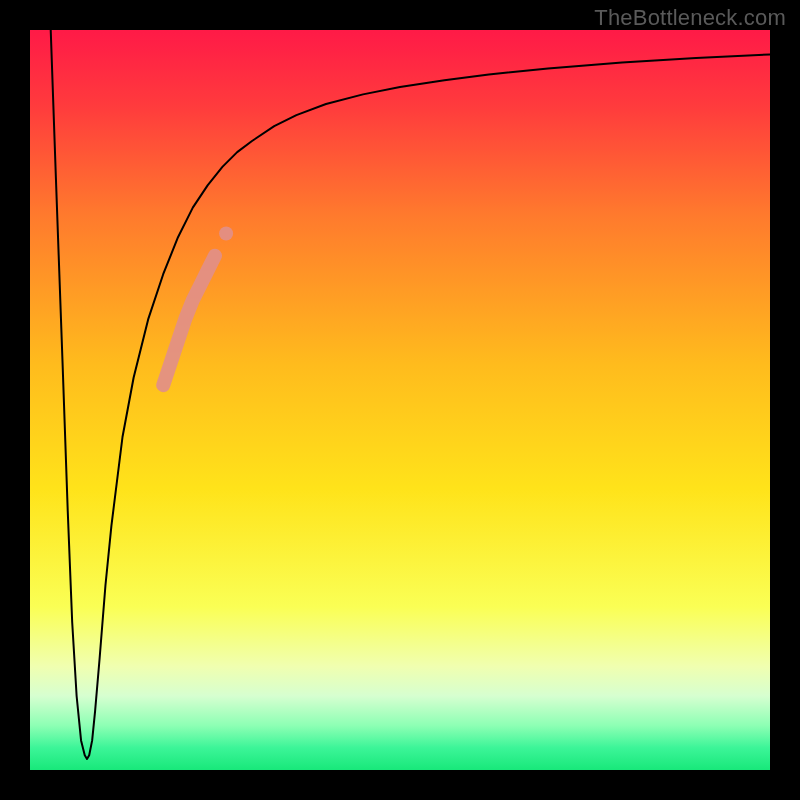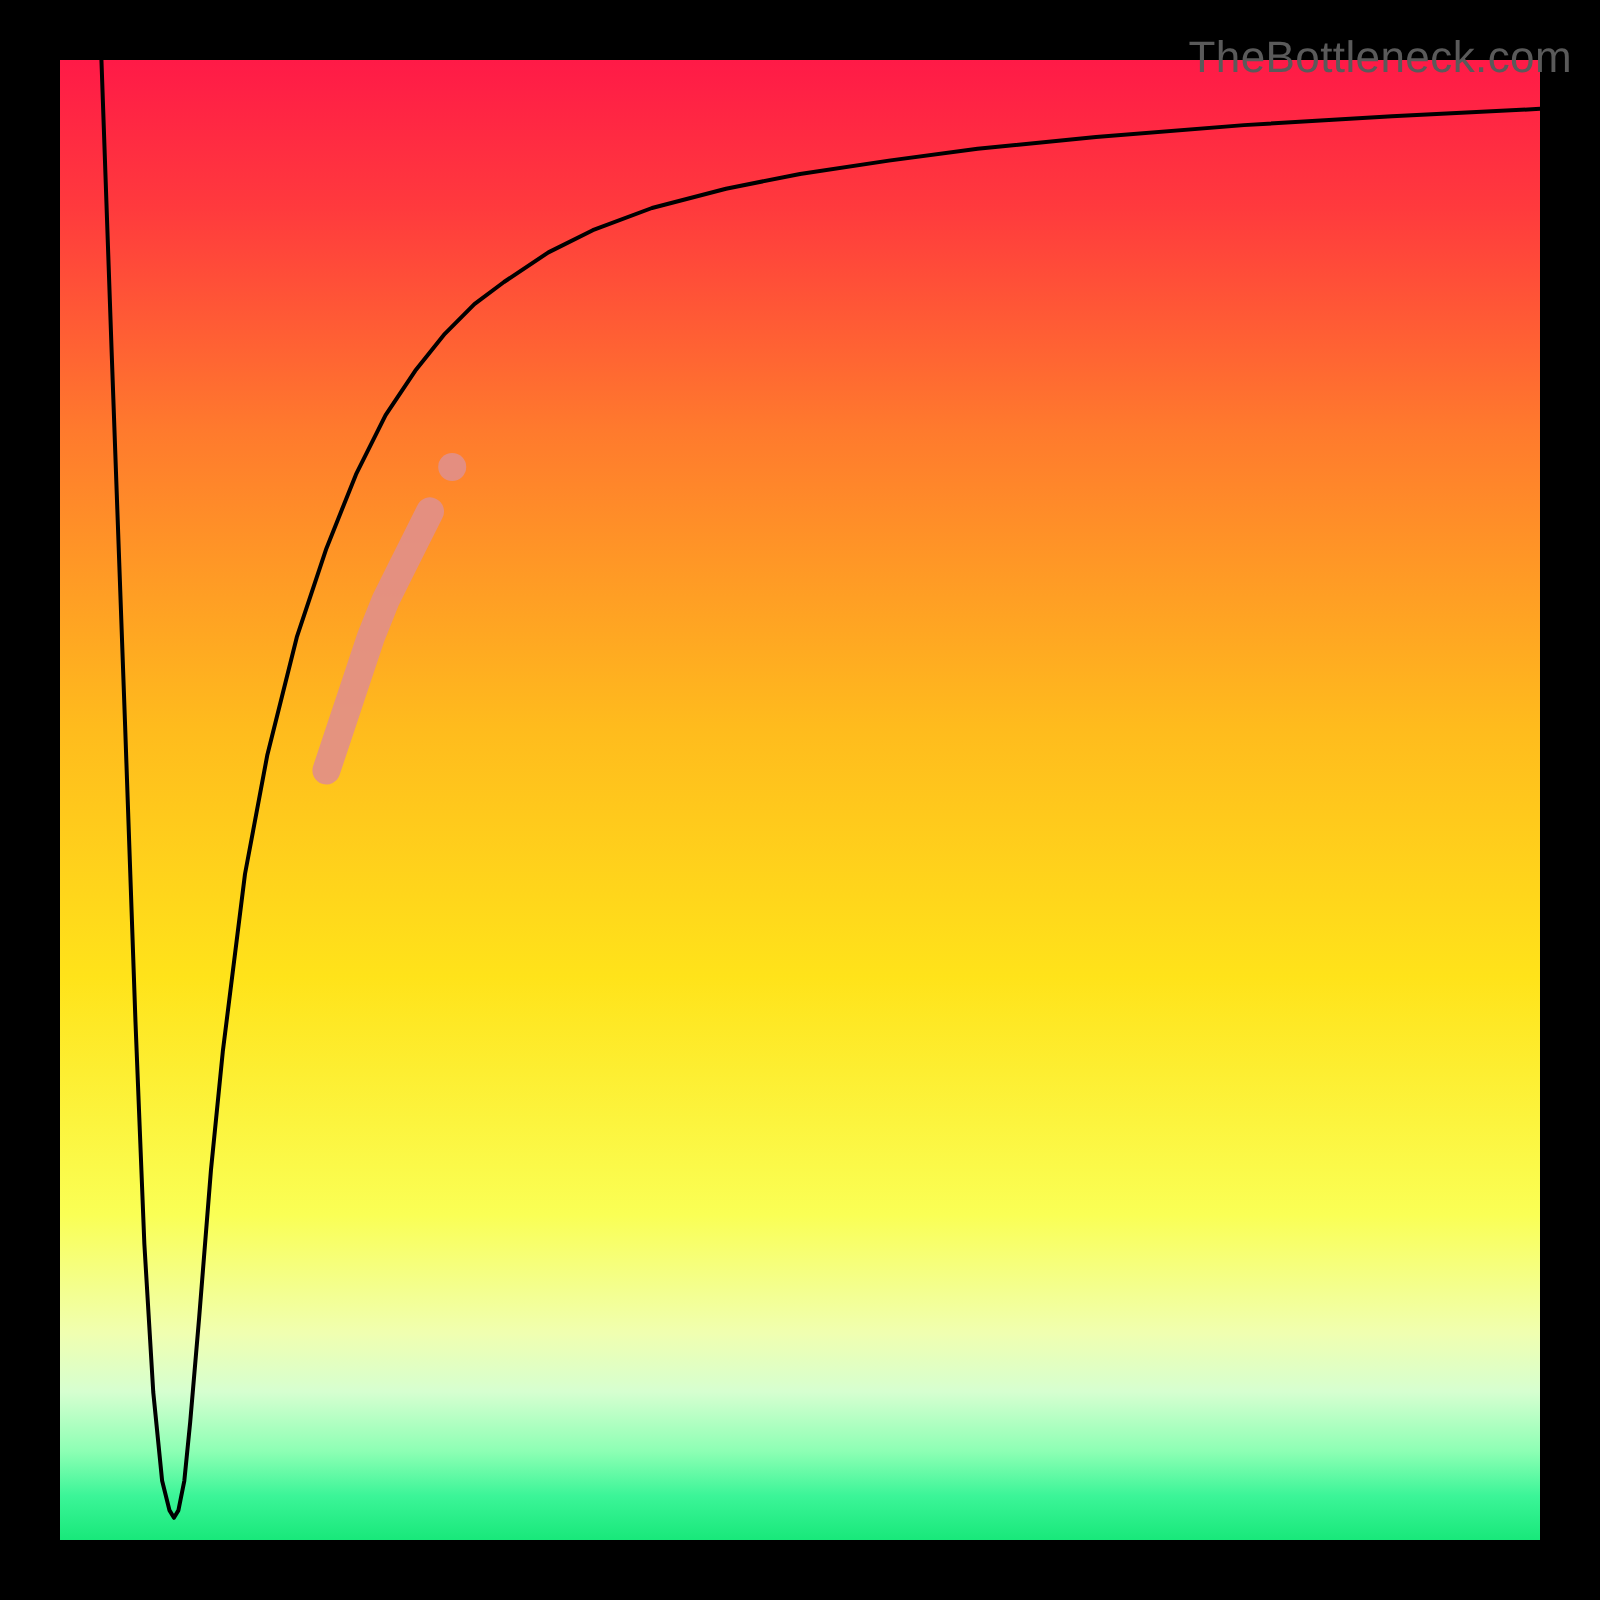--- a/index.html
+++ b/index.html
@@ -11,21 +11,21 @@
     background: #000;
   }
   .frame {
     position: relative;
     width: 800px;
     height: 800px;
     background: #000;
   }
   .watermark {
     position: absolute;
-    top: 16px;
+    top: 5px;
     right: 14px;
     font-family: Arial, Helvetica, sans-serif;
     font-size: 22px;
     color: #5a5a5a;
     letter-spacing: 0.2px;
     font-weight: 500;
     margin-left: 20px;
   }
   svg {
     display: block;

